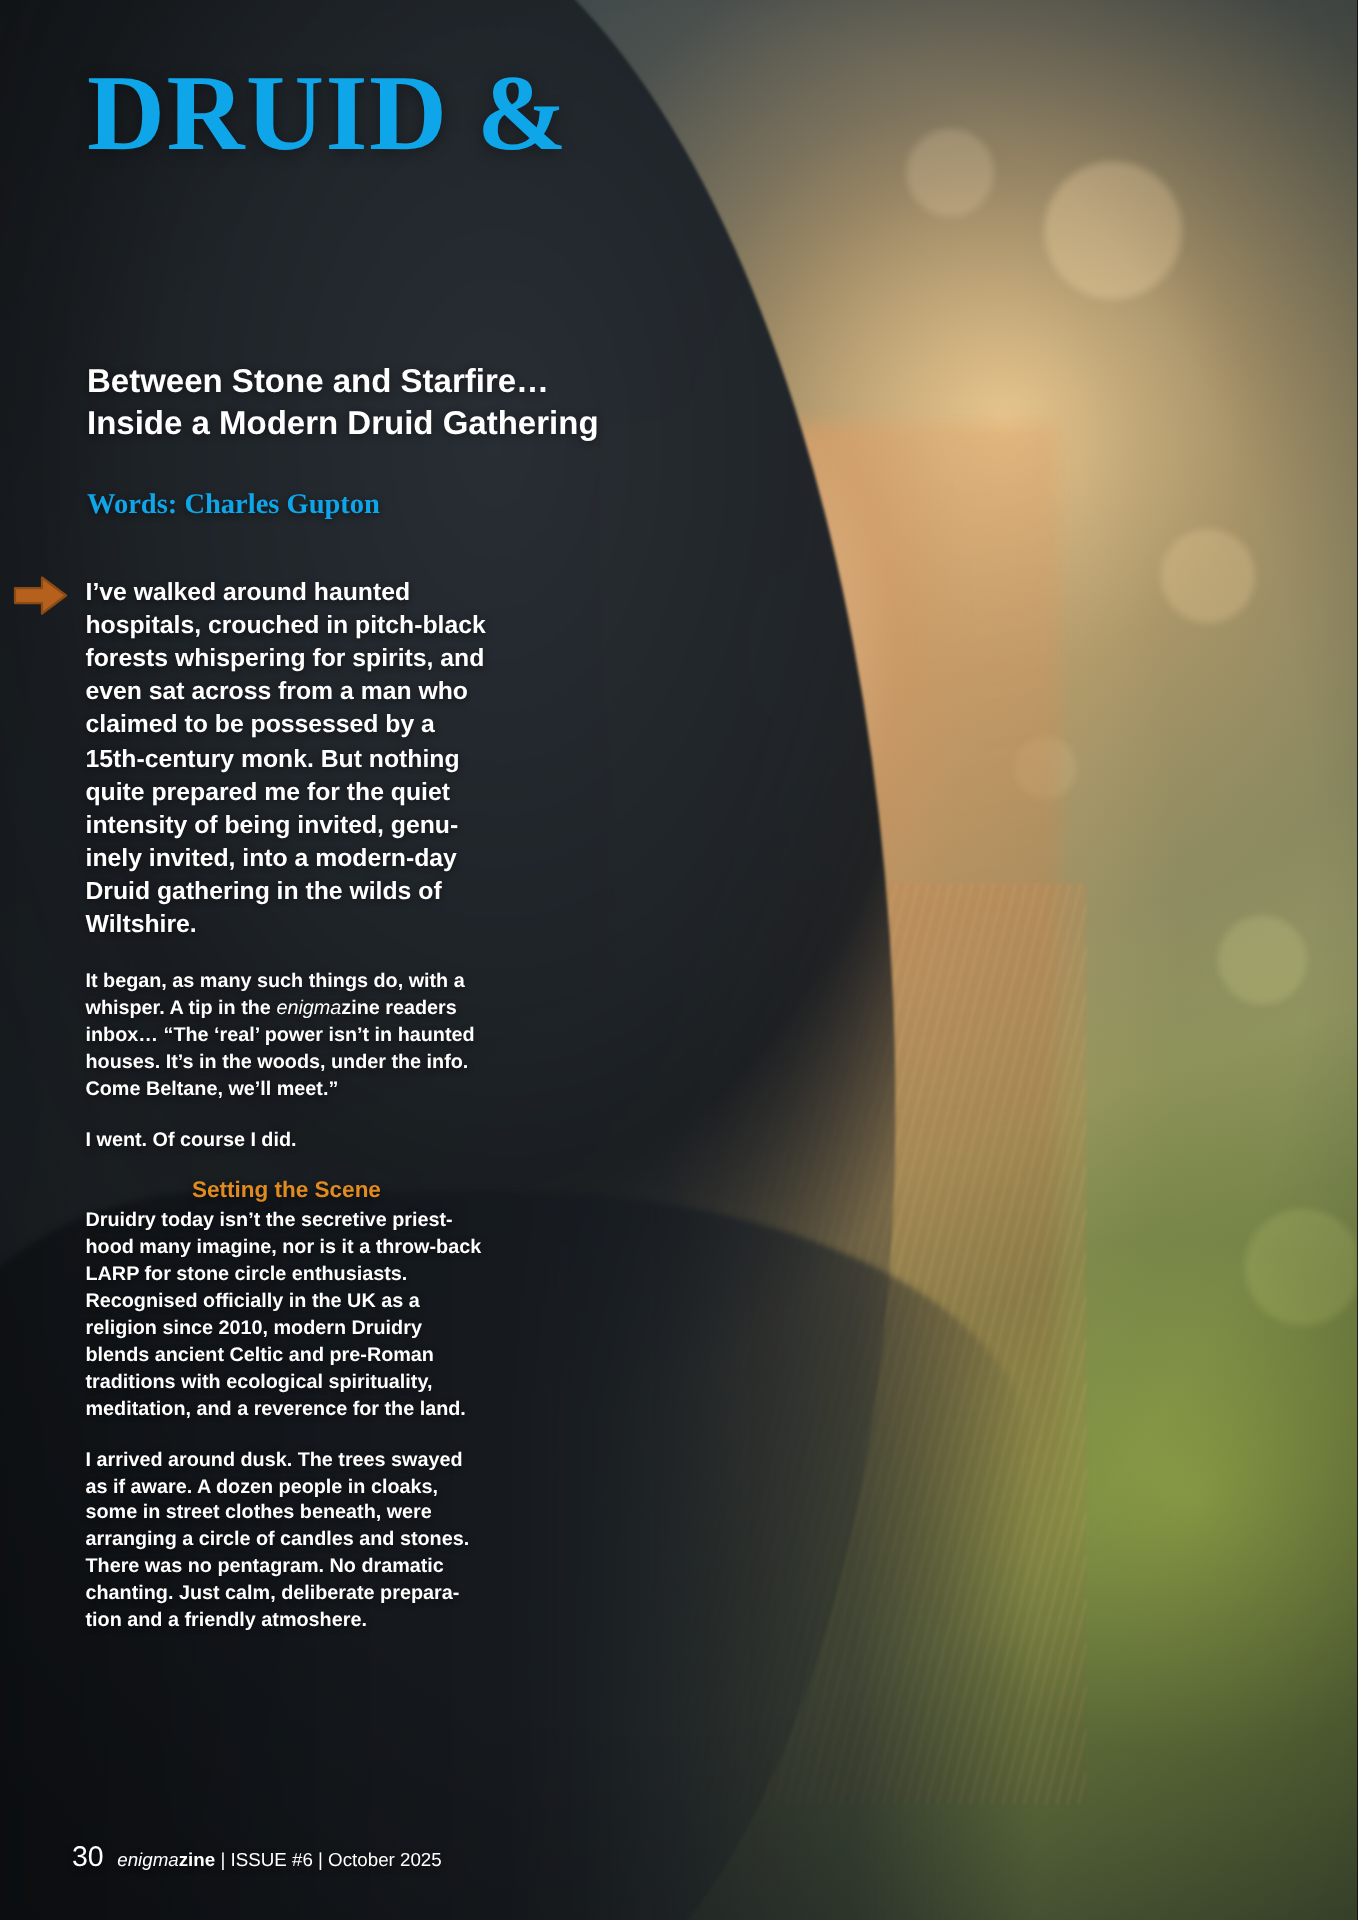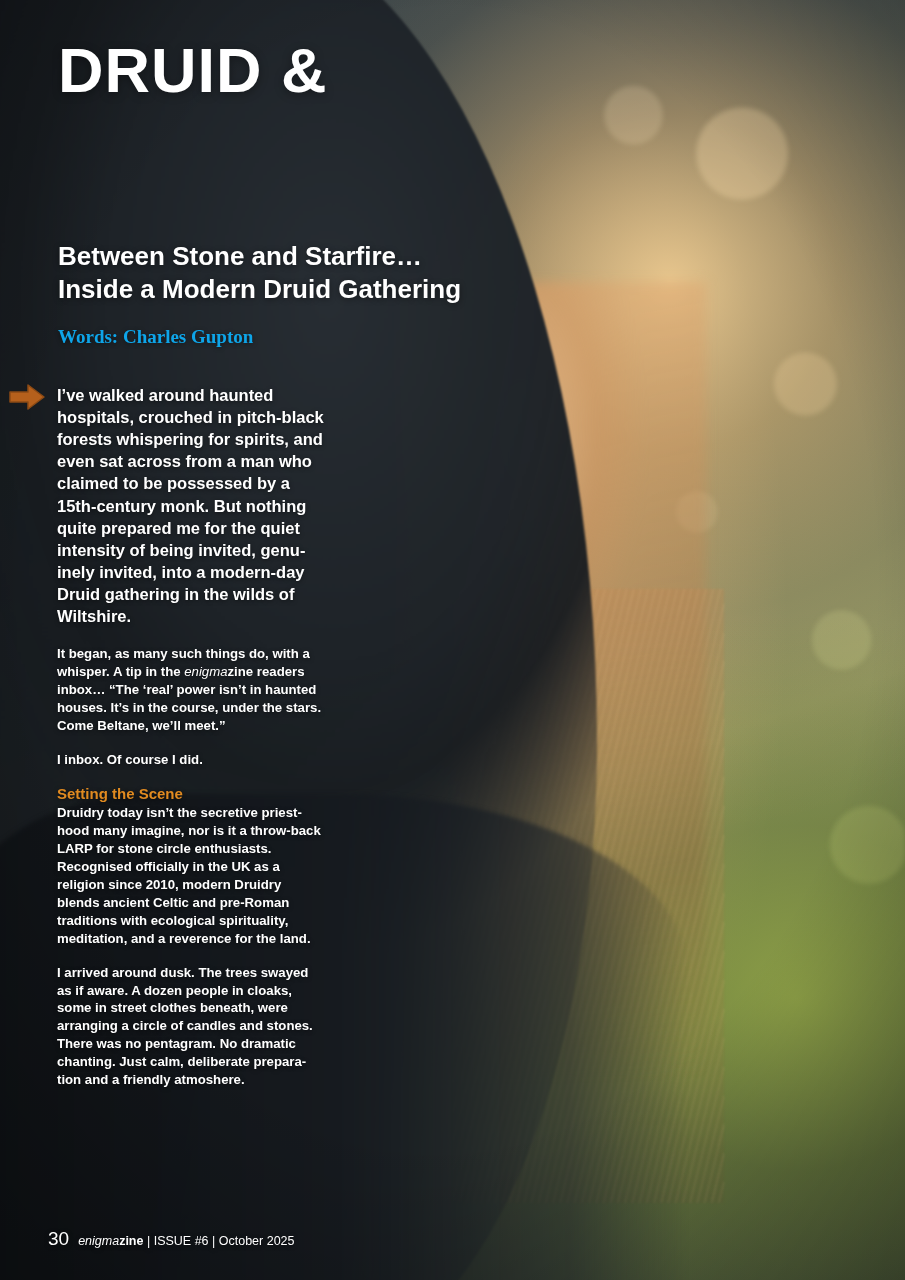--- a/index.html
+++ b/index.html
@@ -99,37 +99,37 @@
   .content {
     position: absolute;
     inset: 0;
   }
 
   .masthead {
     position: absolute;
     left: 58px;
     top: 42px;
     width: 700px;
-    font-family: Liberation Sans, sans-serif;
-    font-weight: bold;
-    color: #ffffff;
-    font-size: 63px;
+    font-family: Liberation Serif, serif;
+    font-weight: bold;
+    color: #0ea5e9;
+    font-size: 72px;
     line-height: 0.92;
     letter-spacing: 1px;
     text-shadow: 0 2px 10px rgba(0,0,0,0.35);
   }
   .masthead .line2 { display: block; letter-spacing: 2px; }
 
   .deck {
     position: absolute;
     left: 58px;
     top: 240px;
     width: 520px;
     color: #ffffff;
-    font-size: 26px;
+    font-size: 22px;
     font-weight: bold;
     line-height: 1.28;
     text-shadow: 0 1px 6px rgba(0,0,0,0.45);
   }
 
   .byline {
     position: absolute;
     left: 58px;
     top: 326px;
     color: #0ea5e9;
@@ -169,20 +169,21 @@
     margin: 0 0 16px 0;
   }
   .para em { font-style: italic; font-weight: normal; }
   .para em b { font-weight: bold; font-style: normal; }
   .subhead {
     color: #e08a20;
     font-size: 15px;
     font-weight: bold;
     margin: 0 0 2px 0;
     text-shadow: 0 1px 4px rgba(0,0,0,0.5);
+    text-align: center;
   }
   .para.tight { margin-top: 0; }
 
   .footer {
     position: absolute;
     left: 48px;
     bottom: 30px;
     color: #ffffff;
     font-size: 12.5px;
     display: flex;
@@ -227,24 +228,24 @@
 
     <div class="arrow-marker">
       <svg viewBox="0 0 40 30" width="40" height="30" aria-hidden="true">
         <path d="M2 10 L20 10 L20 3 L36 15 L20 27 L20 20 L2 20 Z" fill="#b5601c" stroke="#8c4a14" stroke-width="1.5" stroke-linejoin="round"></path>
       </svg>
     </div>
 
     <div class="body-col">
       <p class="intro">I’ve walked around haunted hospitals, crouched in pitch-black forests whispering for spirits, and even sat across from a man who claimed to be possessed by a 15th-century monk. But nothing quite prepared me for the quiet intensity of being invited, genu-inely invited, into a modern-day Druid gathering in the wilds of Wiltshire.</p>
 
-      <p class="para"><span>It began, as many such things do, with a whisper. A tip in the </span><em><span>enigma</span><b>zine</b></em><span> readers inbox… “The ‘real’ power isn’t in haunted houses. It’s in the course, under the stars. Come Beltane, we’ll meet.”</span></p>
-
-
-      <p class="para">I inbox. Of course I did.</p>
+      <p class="para"><span>It began, as many such things do, with a whisper. A tip in the </span><em><span>enigma</span><b>zine</b></em><span> readers inbox… “The ‘real’ power isn’t in haunted houses. It’s in the woods, under the info. Come Beltane, we’ll meet.”</span></p>
+
+
+      <p class="para">I went. Of course I did.</p>
 
       <p class="subhead">Setting the Scene</p>
       <p class="para tight">Druidry today isn’t the secretive priest-hood many imagine, nor is it a throw-back LARP for stone circle enthusiasts. Recognised officially in the UK as a religion since 2010, modern Druidry blends ancient Celtic and pre-Roman traditions with ecological spirituality, meditation, and a reverence for the land.</p>
 
       <p class="para">I arrived around dusk. The trees swayed as if aware. A dozen people in cloaks, some in street clothes beneath, were arranging a circle of candles and stones. There was no pentagram. No dramatic chanting. Just calm, deliberate prepara-tion and a friendly atmoshere.</p>
     </div>
 
     <div class="footer">
       <span class="folio">30</span>
       <span class="footer-meta"><span class="zine-italic">enigma</span><span class="zine-bold">zine</span> <span>| ISSUE #6 | October 2025</span></span>

